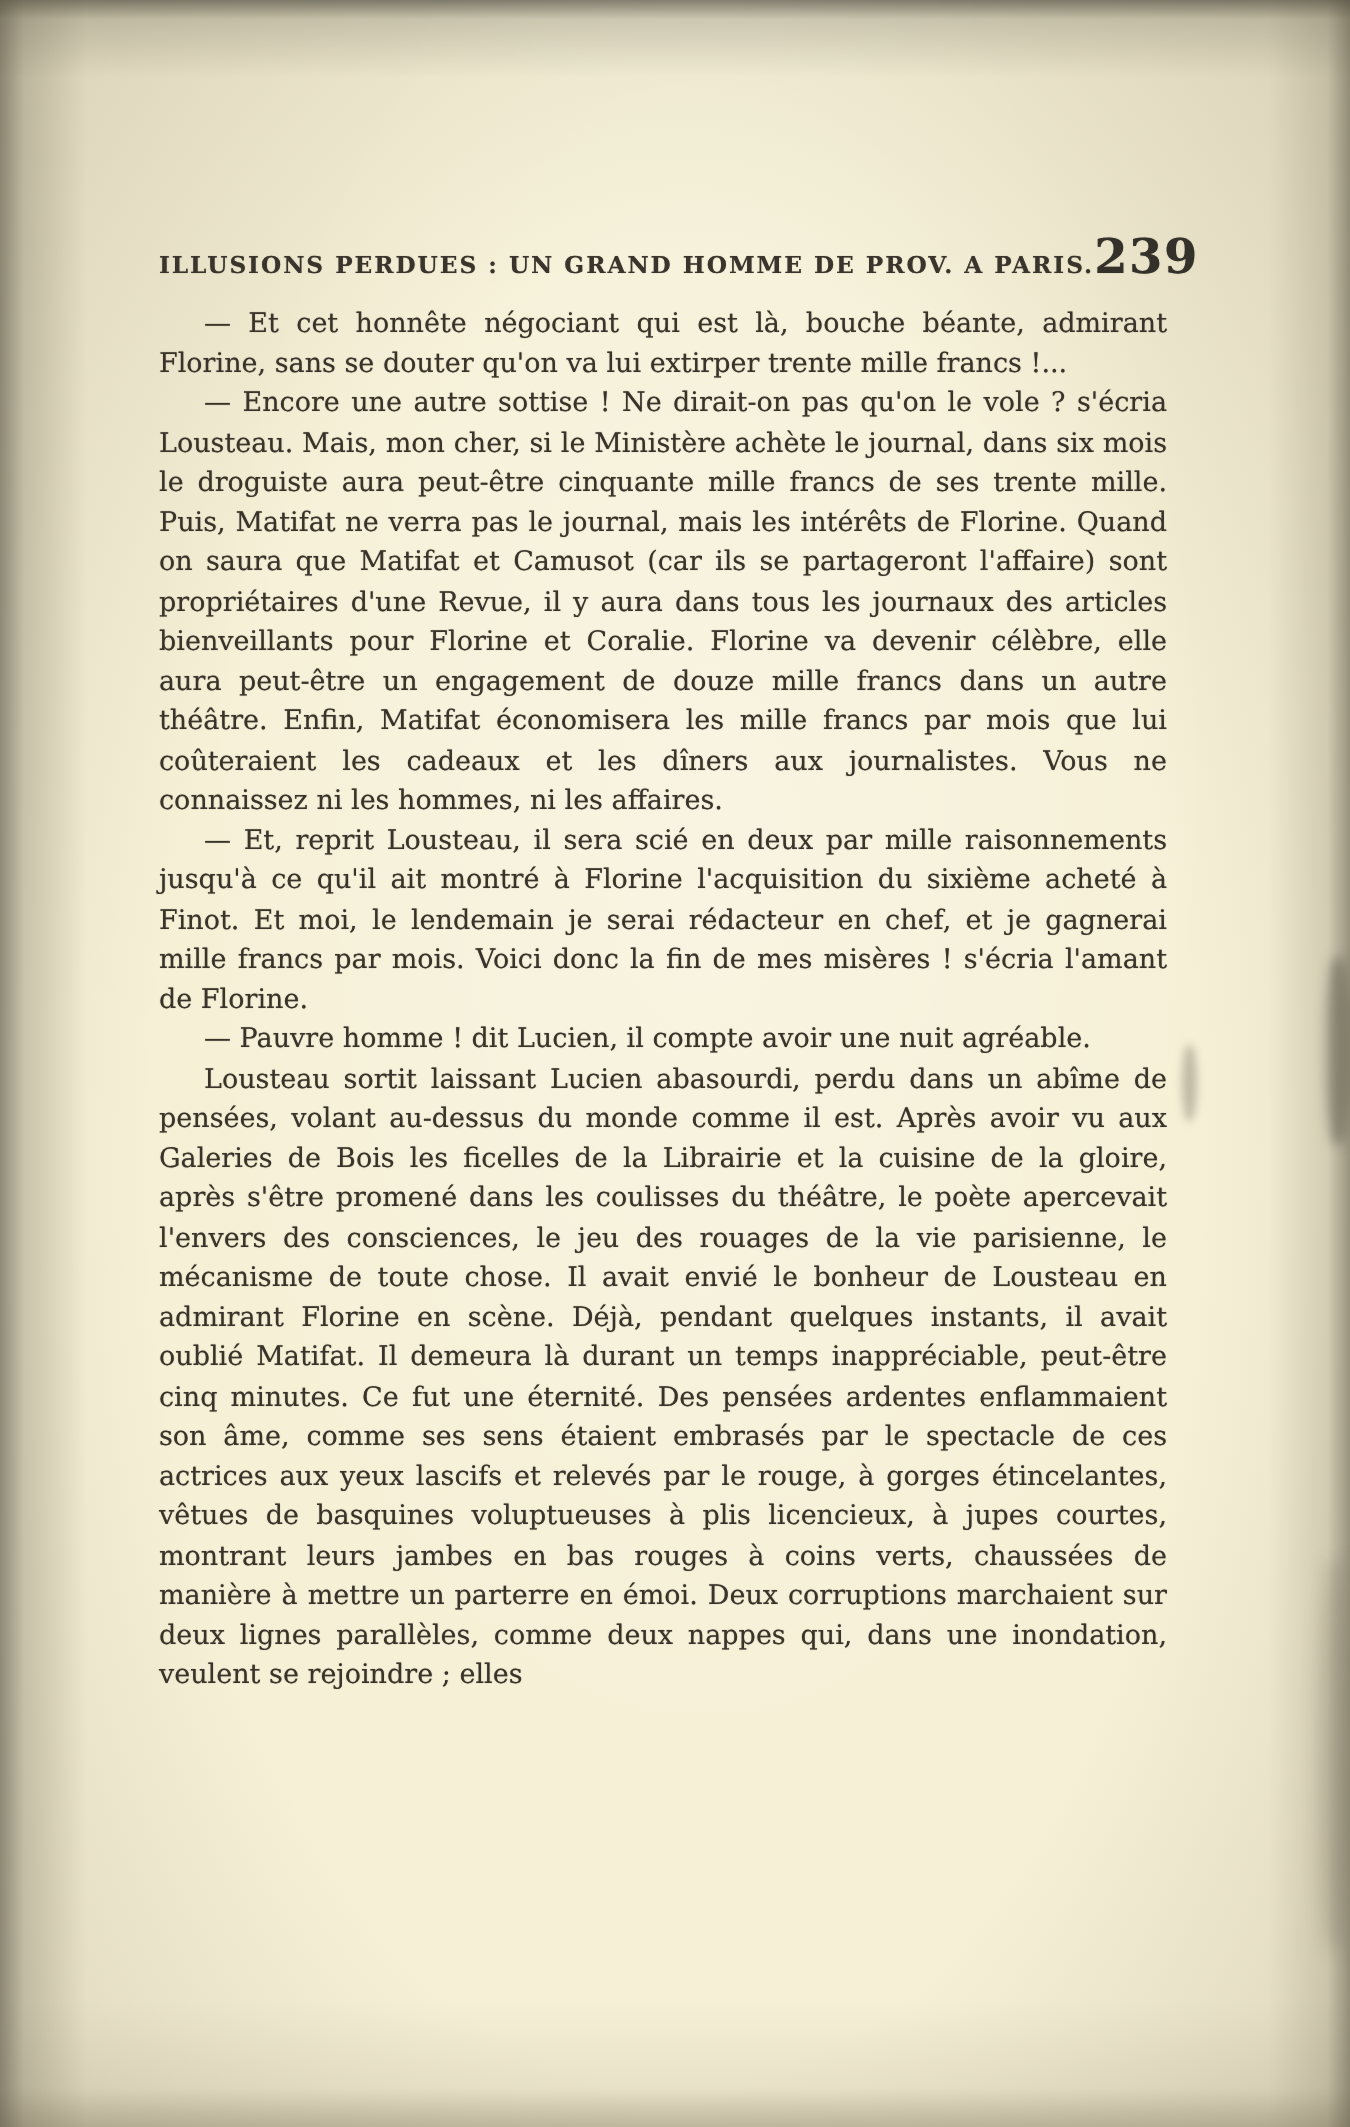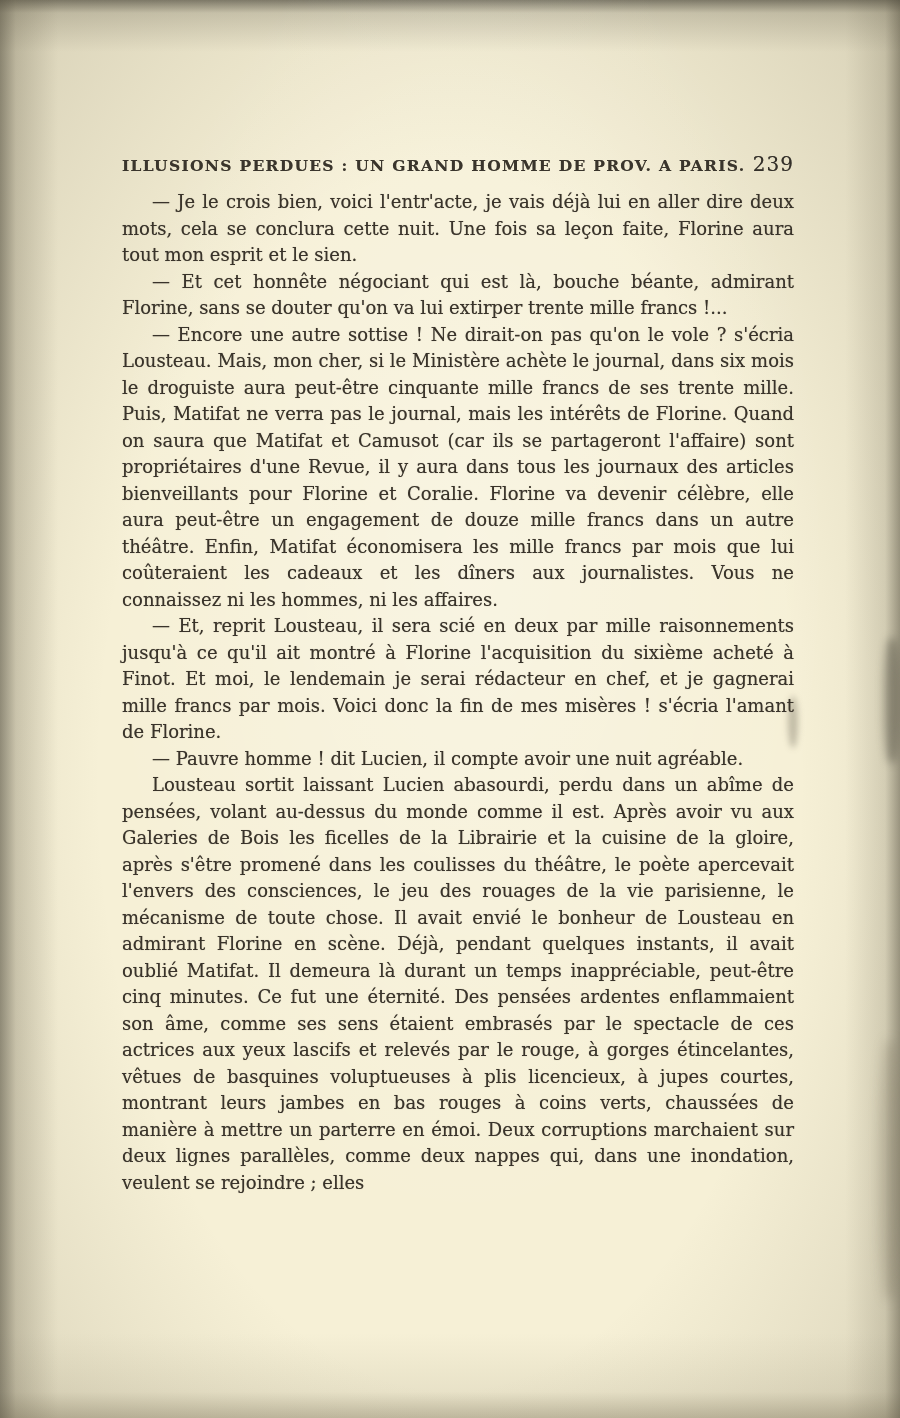--- a/index.html
+++ b/index.html
@@ -17,41 +17,41 @@
       radial-gradient(ellipse at 52% 40%, rgba(255,255,255,0.30) 0%, rgba(255,255,255,0) 55%),
       radial-gradient(ellipse at 50% 55%, rgba(0,0,0,0) 55%, rgba(105,96,70,0.22) 100%),
       linear-gradient(to right,  rgba(86,82,68,0.62) 0px, rgba(96,90,72,0.25) 16px, rgba(96,90,72,0) 58px),
       linear-gradient(to bottom, rgba(72,69,58,0.68) 0px, rgba(82,78,64,0.22) 13px, rgba(82,78,64,0) 52px),
       linear-gradient(to left,   rgba(84,79,63,0.55) 0px, rgba(94,88,68,0.18) 15px, rgba(94,88,68,0) 55px),
       linear-gradient(to top,    rgba(108,99,74,0.40) 0px, rgba(108,99,74,0.10) 26px, rgba(108,99,74,0) 85px),
       #f6f0d6;
   }
   .page-content {
     position: absolute;
-    left: 122px;
+    left: 106px;
     top: 152px;
     width: 672px;
   }
   .running-head {
     display: flex;
     justify-content: space-between;
     align-items: baseline;
     margin-bottom: 13px;
     white-space: nowrap;
   }
   .running-title {
     font-size: 15.5px;
     letter-spacing: 1.3px;
     font-weight: 600;
     color: #3a352c;
     text-shadow: 0 0 0.6px rgba(58,53,44,0.55);
   }
   .page-number {
-    font-size: 20px;
-    font-weight: 400;
+    font-size: 32px;
+    font-weight: 700;
     letter-spacing: 1px;
     color: #34302a;
     text-shadow: 0 0 0.6px rgba(52,48,42,0.55);
   }
   .body-text p {
     margin: 0;
     text-indent: 30px;
     text-align: justify;
     font-size: 18px;
     line-height: 26.5px;
@@ -88,21 +88,20 @@
 </head>
 <body>
 
 <div class="scan">
   <div class="page-content">
     <div class="running-head">
       <span class="running-title">ILLUSIONS PERDUES : UN GRAND HOMME DE PROV. A PARIS.</span>
       <span class="page-number">239</span>
     </div>
     <div class="body-text">
-      <p>— Je le crois bien, voici l'entr'acte, je vais déjà lui en aller dire deux mots, cela se conclura cette nuit. Une fois sa leçon faite, Florine aura tout mon esprit et le sien.</p>
       <p>— Et cet honnête négociant qui est là, bouche béante, admirant Florine, sans se douter qu'on va lui extirper trente mille francs !...</p>
       <p>— Encore une autre sottise ! Ne dirait-on pas qu'on le vole ? s'écria Lousteau. Mais, mon cher, si le Ministère achète le journal, dans six mois le droguiste aura peut-être cinquante mille francs de ses trente mille. Puis, Matifat ne verra pas le journal, mais les intérêts de Florine. Quand on saura que Matifat et Camusot (car ils se partageront l'affaire) sont propriétaires d'une Revue, il y aura dans tous les journaux des articles bienveillants pour Florine et Coralie. Florine va devenir célèbre, elle aura peut-être un engagement de douze mille francs dans un autre théâtre. Enfin, Matifat économisera les mille francs par mois que lui coûteraient les cadeaux et les dîners aux journalistes. Vous ne connaissez ni les hommes, ni les affaires.</p>
       <p>— Et, reprit Lousteau, il sera scié en deux par mille raisonnements jusqu'à ce qu'il ait montré à Florine l'acquisition du sixième acheté à Finot. Et moi, le lendemain je serai rédacteur en chef, et je gagnerai mille francs par mois. Voici donc la fin de mes misères ! s'écria l'amant de Florine.</p>
       <p>— Pauvre homme ! dit Lucien, il compte avoir une nuit agréable.</p>
       <p>Lousteau sortit laissant Lucien abasourdi, perdu dans un abîme de pensées, volant au-dessus du monde comme il est. Après avoir vu aux Galeries de Bois les ficelles de la Librairie et la cuisine de la gloire, après s'être promené dans les coulisses du théâtre, le poète apercevait l'envers des consciences, le jeu des rouages de la vie parisienne, le mécanisme de toute chose. Il avait envié le bonheur de Lousteau en admirant Florine en scène. Déjà, pendant quelques instants, il avait oublié Matifat. Il demeura là durant un temps inappréciable, peut-être cinq minutes. Ce fut une éternité. Des pensées ardentes enflammaient son âme, comme ses sens étaient embrasés par le spectacle de ces actrices aux yeux lascifs et relevés par le rouge, à gorges étincelantes, vêtues de basquines voluptueuses à plis licencieux, à jupes courtes, montrant leurs jambes en bas rouges à coins verts, chaussées de manière à mettre un parterre en émoi. Deux corruptions marchaient sur deux lignes parallèles, comme deux nappes qui, dans une inondation, veulent se rejoindre ; elles</p>
     </div>
   </div>
   <div class="smudge smudge-1"></div>
   <div class="smudge smudge-2"></div>
   <div class="smudge smudge-3"></div>

